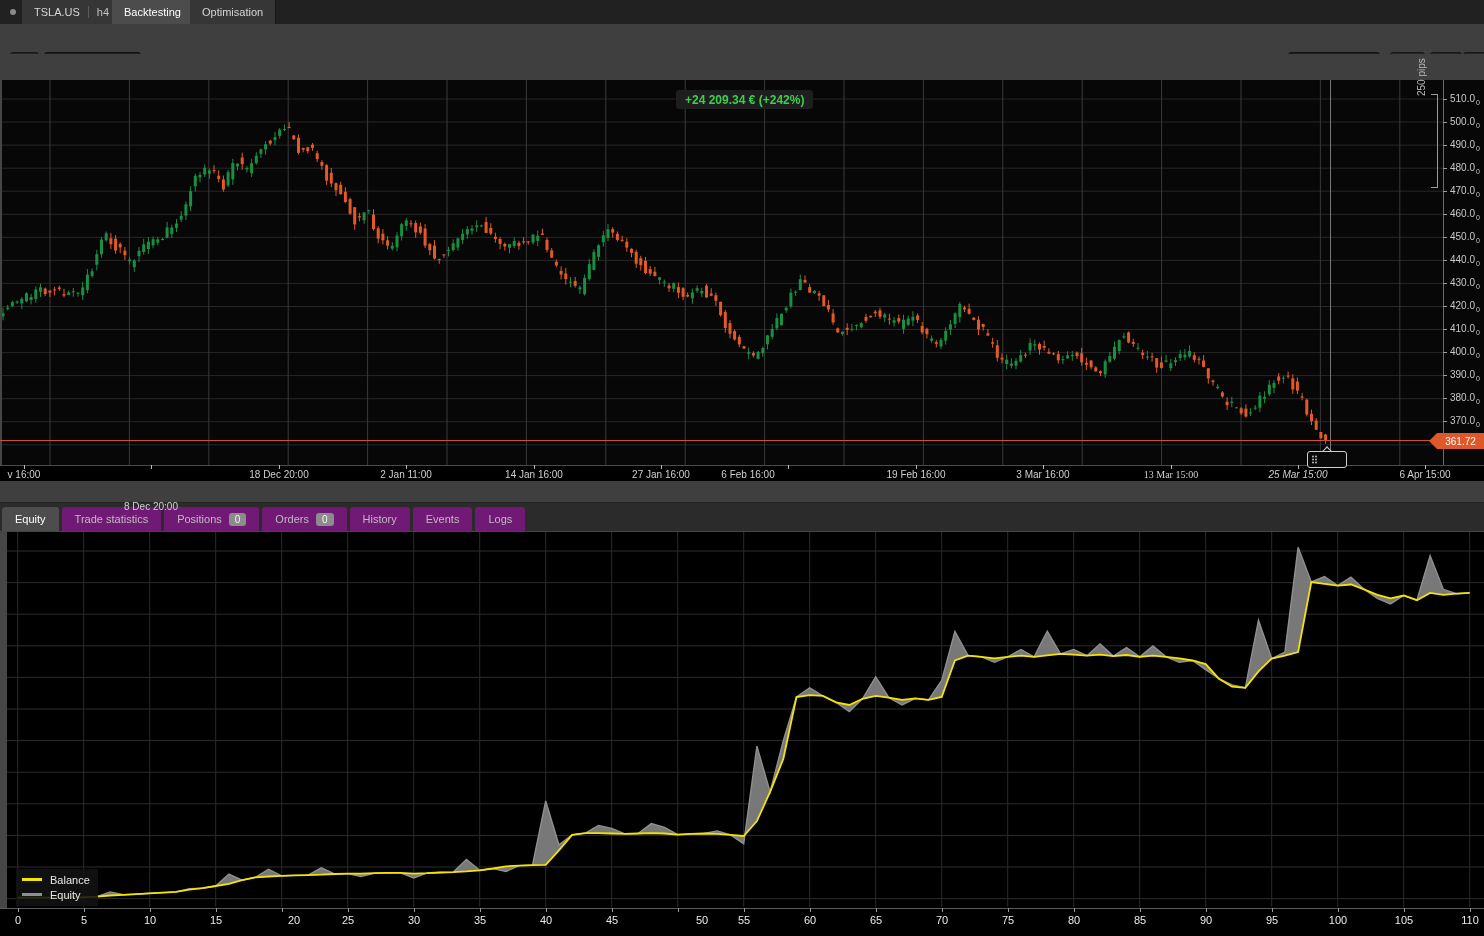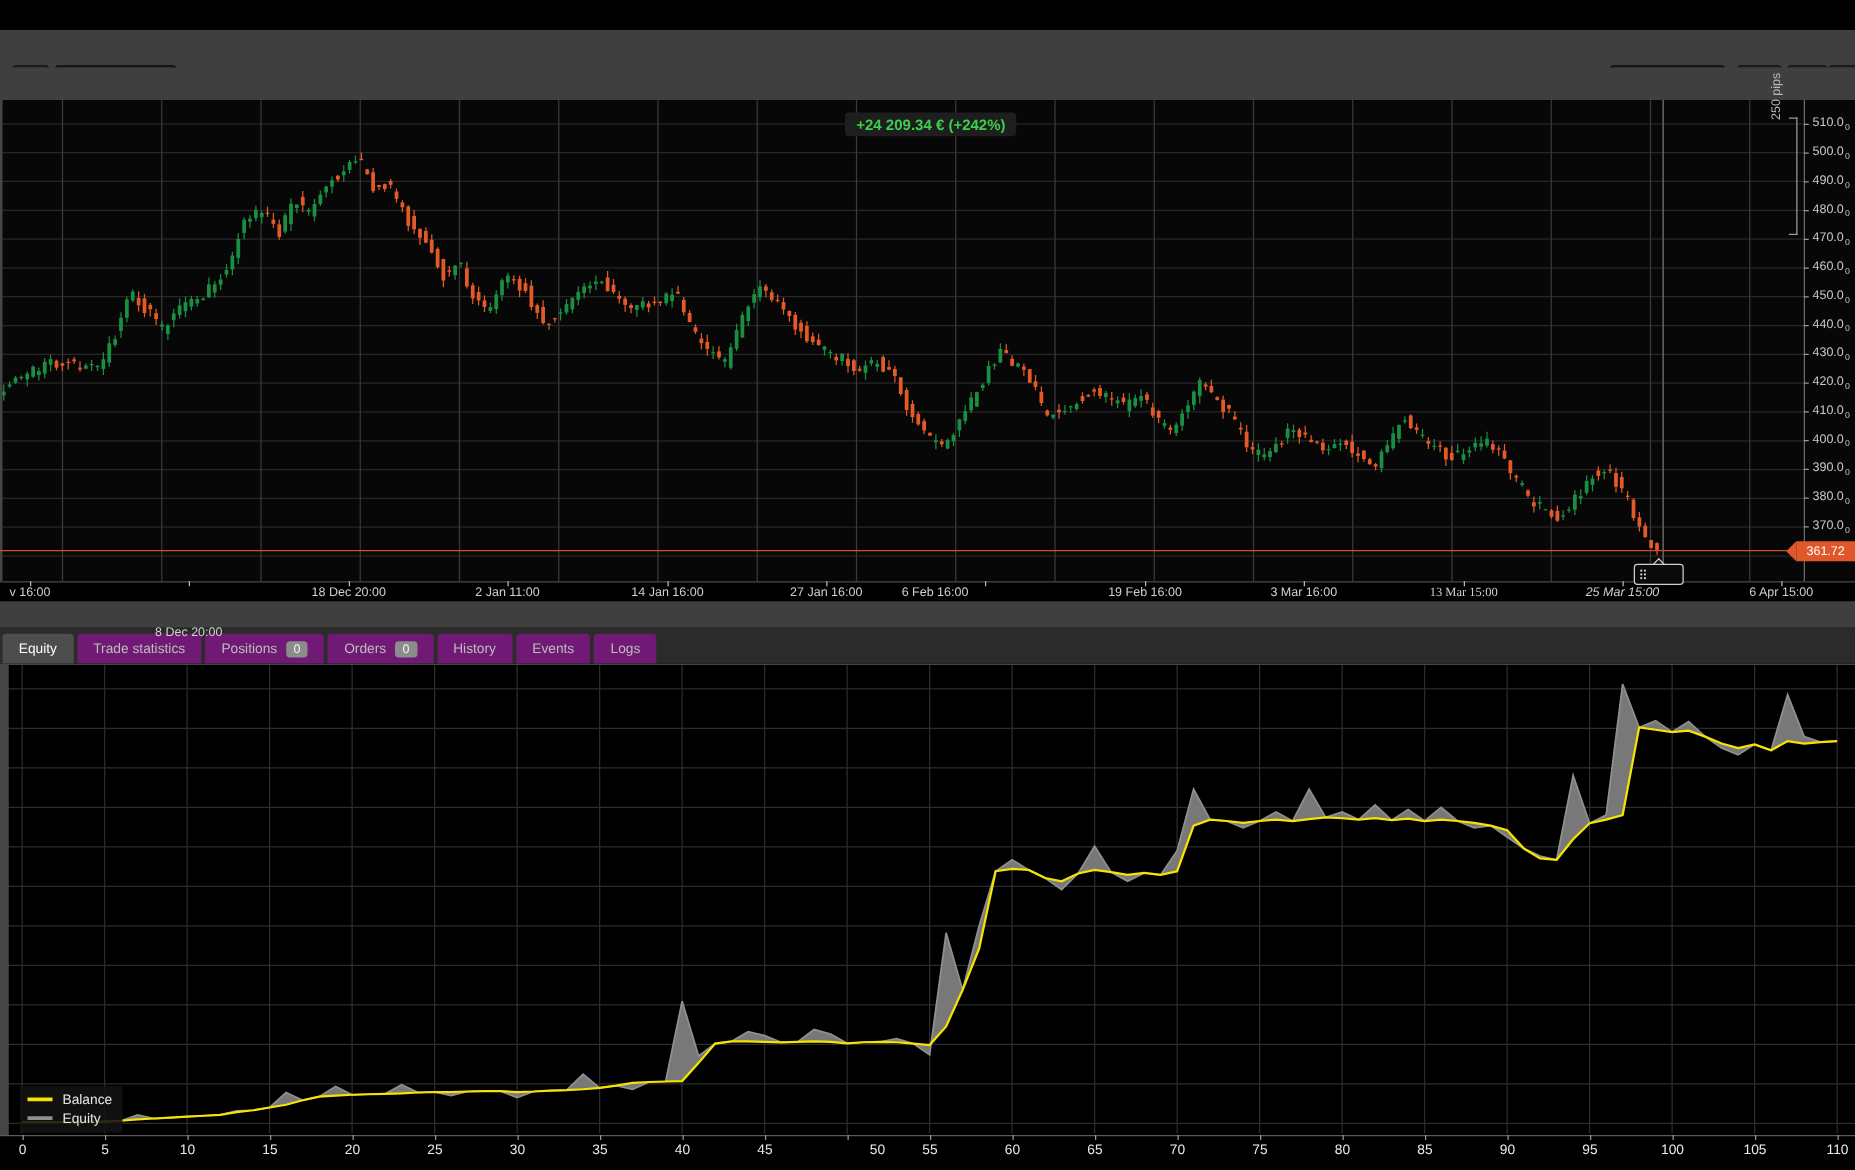--- a/index.html
+++ b/index.html
@@ -77,20 +77,33 @@
   
   #xaxis{left:0;top:908px;width:1484px;height:28px;background:#000;border-top:1px solid #5a5a5a;box-sizing:border-box;}
   .xlab{position:absolute;top:914px;transform:translateX(-50%);color:#eaeaea;font-size:11px;}
   .xtickmark{position:absolute;top:908px;width:1px;height:4px;background:#9a9a9a;}
 </style>
 </head>
 <body>
 
 <div id="app">
 
+  <div id="titlebar" class="abs">
+    <div class="statusdot abs"></div>
+    <div id="symtab" class="ttab abs">
+      <span>TSLA.US</span>
+      <span class="tf">h4</span>
+    </div>
+    <div id="tab-backtesting" class="ttab abs">
+      <span>Backtesting</span>
+    </div>
+    <div id="tab-optimisation" class="ttab abs">
+      <span>Optimisation</span>
+    </div>
+  </div>
 
   <div id="toolbar" class="abs">
     <div class="btn" style="left:10px;top:28px;width:27px;height:22px;font-size:15px;">
       <span>⚙</span>
     </div>
     <div class="datebox" style="left:44px;top:28px;width:97px;height:22px;">
       <span>06/08/2019</span>
       <span class="caret">▼</span>
     </div>
     <div id="range-track" class="abs"></div>
@@ -937,21 +950,21 @@
     <div class="timetick" style="left: 1425px;">6 Apr 15:00</div>
     <div class="xtickmark" style="left: 18px;"></div>
     <div class="xlab" style="left: 18px;">0</div>
     <div class="xtickmark" style="left: 84px;"></div>
     <div class="xlab" style="left: 84px;">5</div>
     <div class="xtickmark" style="left: 150px;"></div>
     <div class="xlab" style="left: 150px;">10</div>
     <div class="xtickmark" style="left: 216px;"></div>
     <div class="xlab" style="left: 216px;">15</div>
     <div class="xtickmark" style="left: 282px;"></div>
-    <div class="xlab" style="left: 282px;">20</div>
+    <div class="xlab" style="left: 294px;">20</div>
     <div class="xtickmark" style="left: 348px;"></div>
     <div class="xlab" style="left: 348px;">25</div>
     <div class="xtickmark" style="left: 414px;"></div>
     <div class="xlab" style="left: 414px;">30</div>
     <div class="xtickmark" style="left: 480px;"></div>
     <div class="xlab" style="left: 480px;">35</div>
     <div class="xtickmark" style="left: 546px;"></div>
     <div class="xlab" style="left: 546px;">40</div>
     <div class="xtickmark" style="left: 612px;"></div>
     <div class="xlab" style="left: 612px;">45</div>

